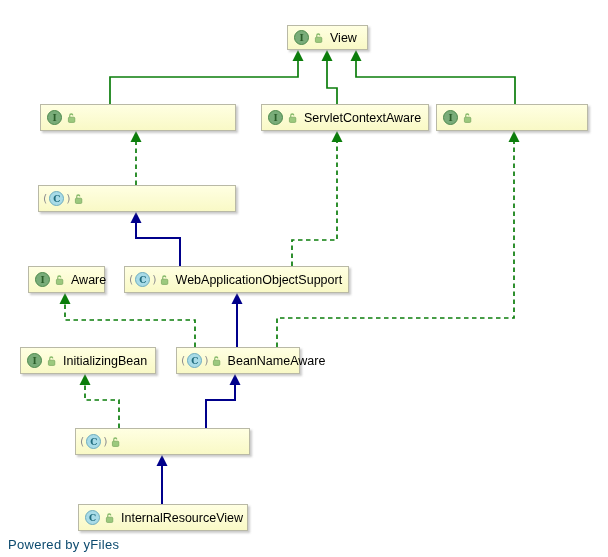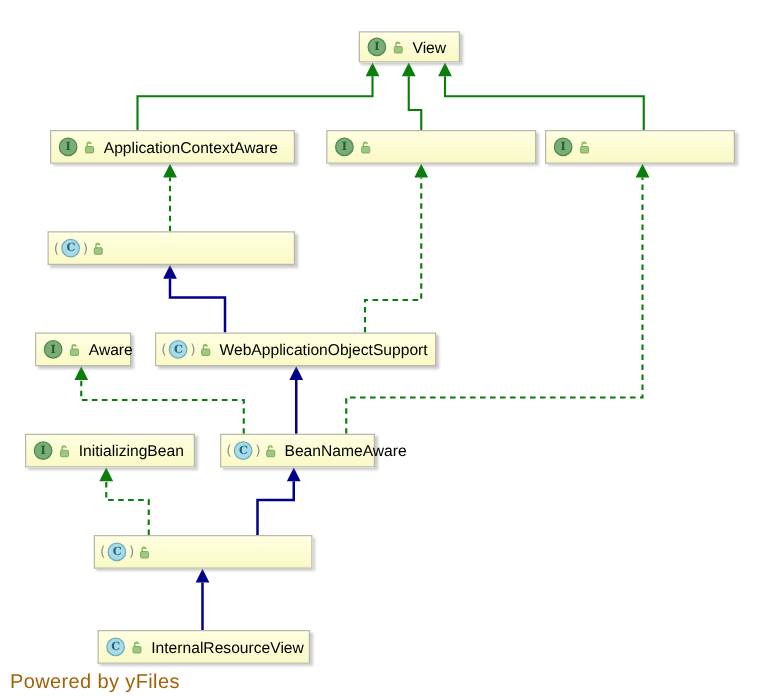--- a/index.html
+++ b/index.html
@@ -38,21 +38,21 @@
     font:bold 9px "DejaVu Serif", serif;
     flex:0 0 auto;
   }
   .badge.iface{background:#79ac79;border:1px solid #4d8a4d;color:#2b5e2b;}
   .badge.cls{background:#a8dbe7;border:1px solid #6fadbe;color:#1f6b7d;}
   .paren{color:#8f8f8f;font:11px "DejaVu Sans", sans-serif;margin:0 -2px;flex:0 0 auto;}
   .lock{flex:0 0 auto;display:inline-flex;}
   .label{flex:0 0 auto;padding-left:2px;}
   #powered{
     position:absolute;left:8px;top:537px;
-    font-size:16px;color:#a16207;letter-spacing:.3px;
+    font-size:13px;color:#0c4a6e;letter-spacing:.3px;
   }
 </style>
 </head>
 <body>
 
 <div id="canvas">
   <svg id="edge-layer" width="608" height="557" viewBox="0 0 608 557">
       <g>
         <polyline points="110,104 110,77 298,77 298,61" fill="none" stroke="#0b7d0b" stroke-width="1.7"></polyline>
         <polygon points="298,50 303.5,61 292.5,61" fill="#0b7d0b"></polygon>
@@ -115,30 +115,30 @@
       <span class="label">View</span>
     </div>
     <div class="node" style="left: 40px; top: 104px; width: 196px; height: 27px;">
       <span class="badge iface">I</span>
       <span class="lock">
         <svg width="11" height="12" viewBox="0 0 11 12">
           <path d="M3.2 5.5 V3.4 A2.1 2.1 0 0 1 7.4 3.2 L6.3 3.4 A1.05 1.05 0 0 0 4.3 3.5 V5.5 Z" fill="#86b96a"></path>
           <rect x="2.4" y="5.2" width="6.4" height="5.2" rx="1" fill="#9cc97e" stroke="#74a35a" stroke-width="0.7"></rect>
         </svg>
       </span>
-      <span class="label">ApplicationContextAware</span>
     </div>
     <div class="node" style="left: 261px; top: 104px; width: 168px; height: 27px;">
       <span class="badge iface">I</span>
       <span class="lock">
         <svg width="11" height="12" viewBox="0 0 11 12">
           <path d="M3.2 5.5 V3.4 A2.1 2.1 0 0 1 7.4 3.2 L6.3 3.4 A1.05 1.05 0 0 0 4.3 3.5 V5.5 Z" fill="#86b96a"></path>
           <rect x="2.4" y="5.2" width="6.4" height="5.2" rx="1" fill="#9cc97e" stroke="#74a35a" stroke-width="0.7"></rect>
         </svg>
       </span>
+      <span class="label">ServletContextAware</span>
     </div>
     <div class="node" style="left: 436px; top: 104px; width: 152px; height: 27px;">
       <span class="badge iface">I</span>
       <span class="lock">
         <svg width="11" height="12" viewBox="0 0 11 12">
           <path d="M3.2 5.5 V3.4 A2.1 2.1 0 0 1 7.4 3.2 L6.3 3.4 A1.05 1.05 0 0 0 4.3 3.5 V5.5 Z" fill="#86b96a"></path>
           <rect x="2.4" y="5.2" width="6.4" height="5.2" rx="1" fill="#9cc97e" stroke="#74a35a" stroke-width="0.7"></rect>
         </svg>
       </span>
     </div>

